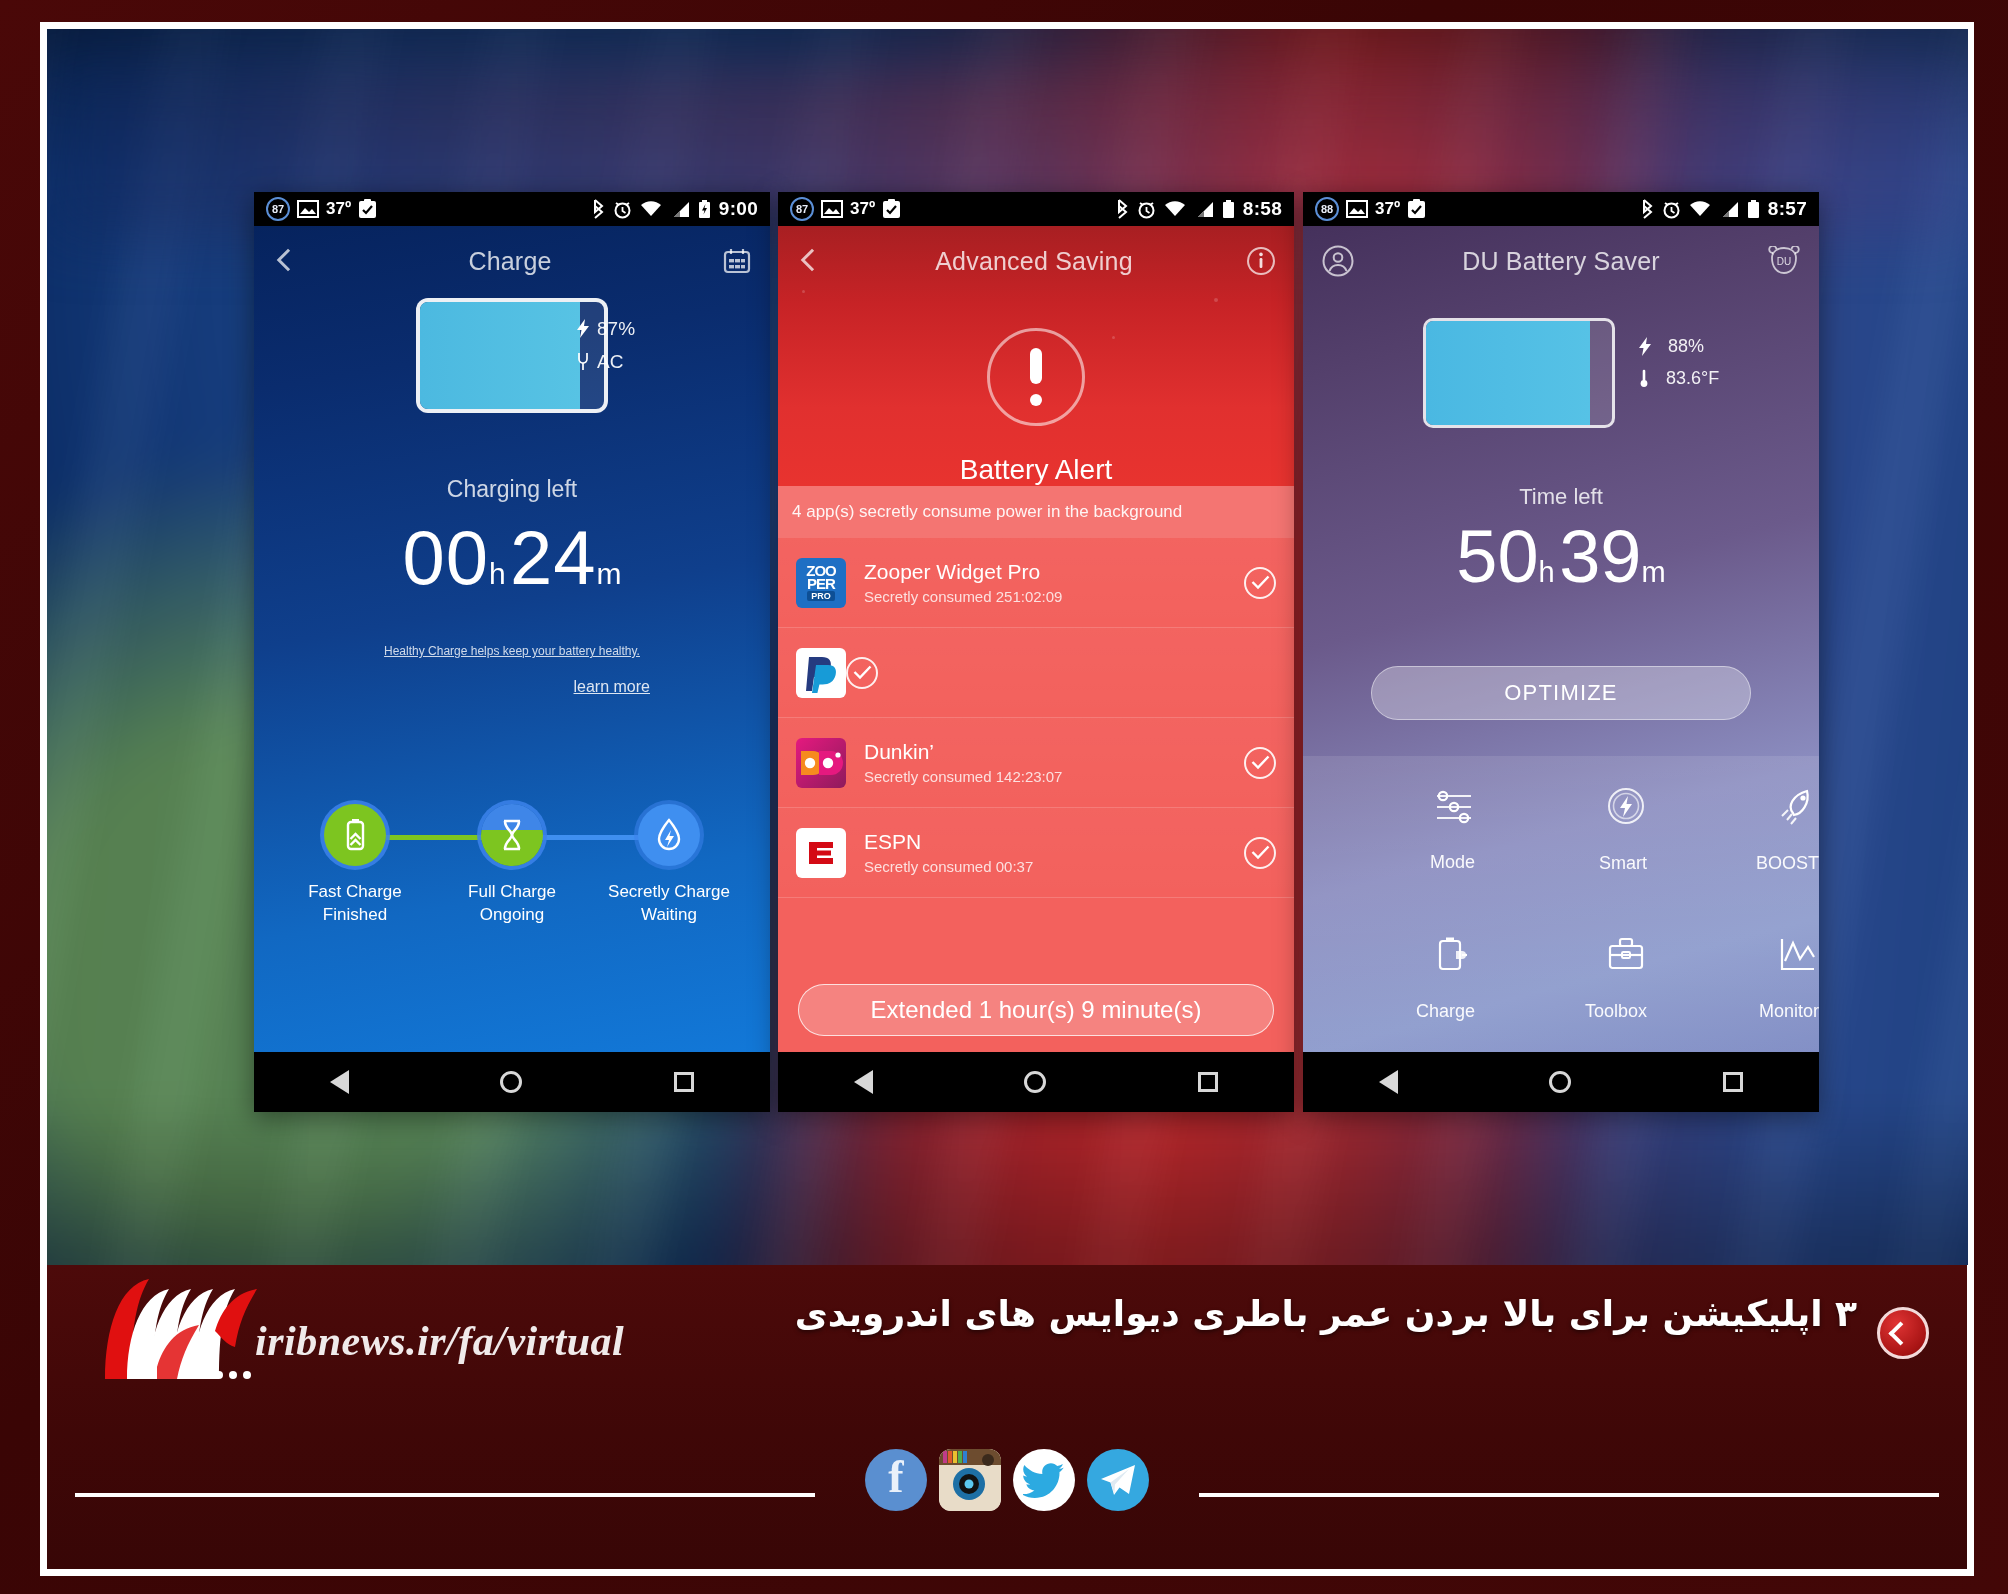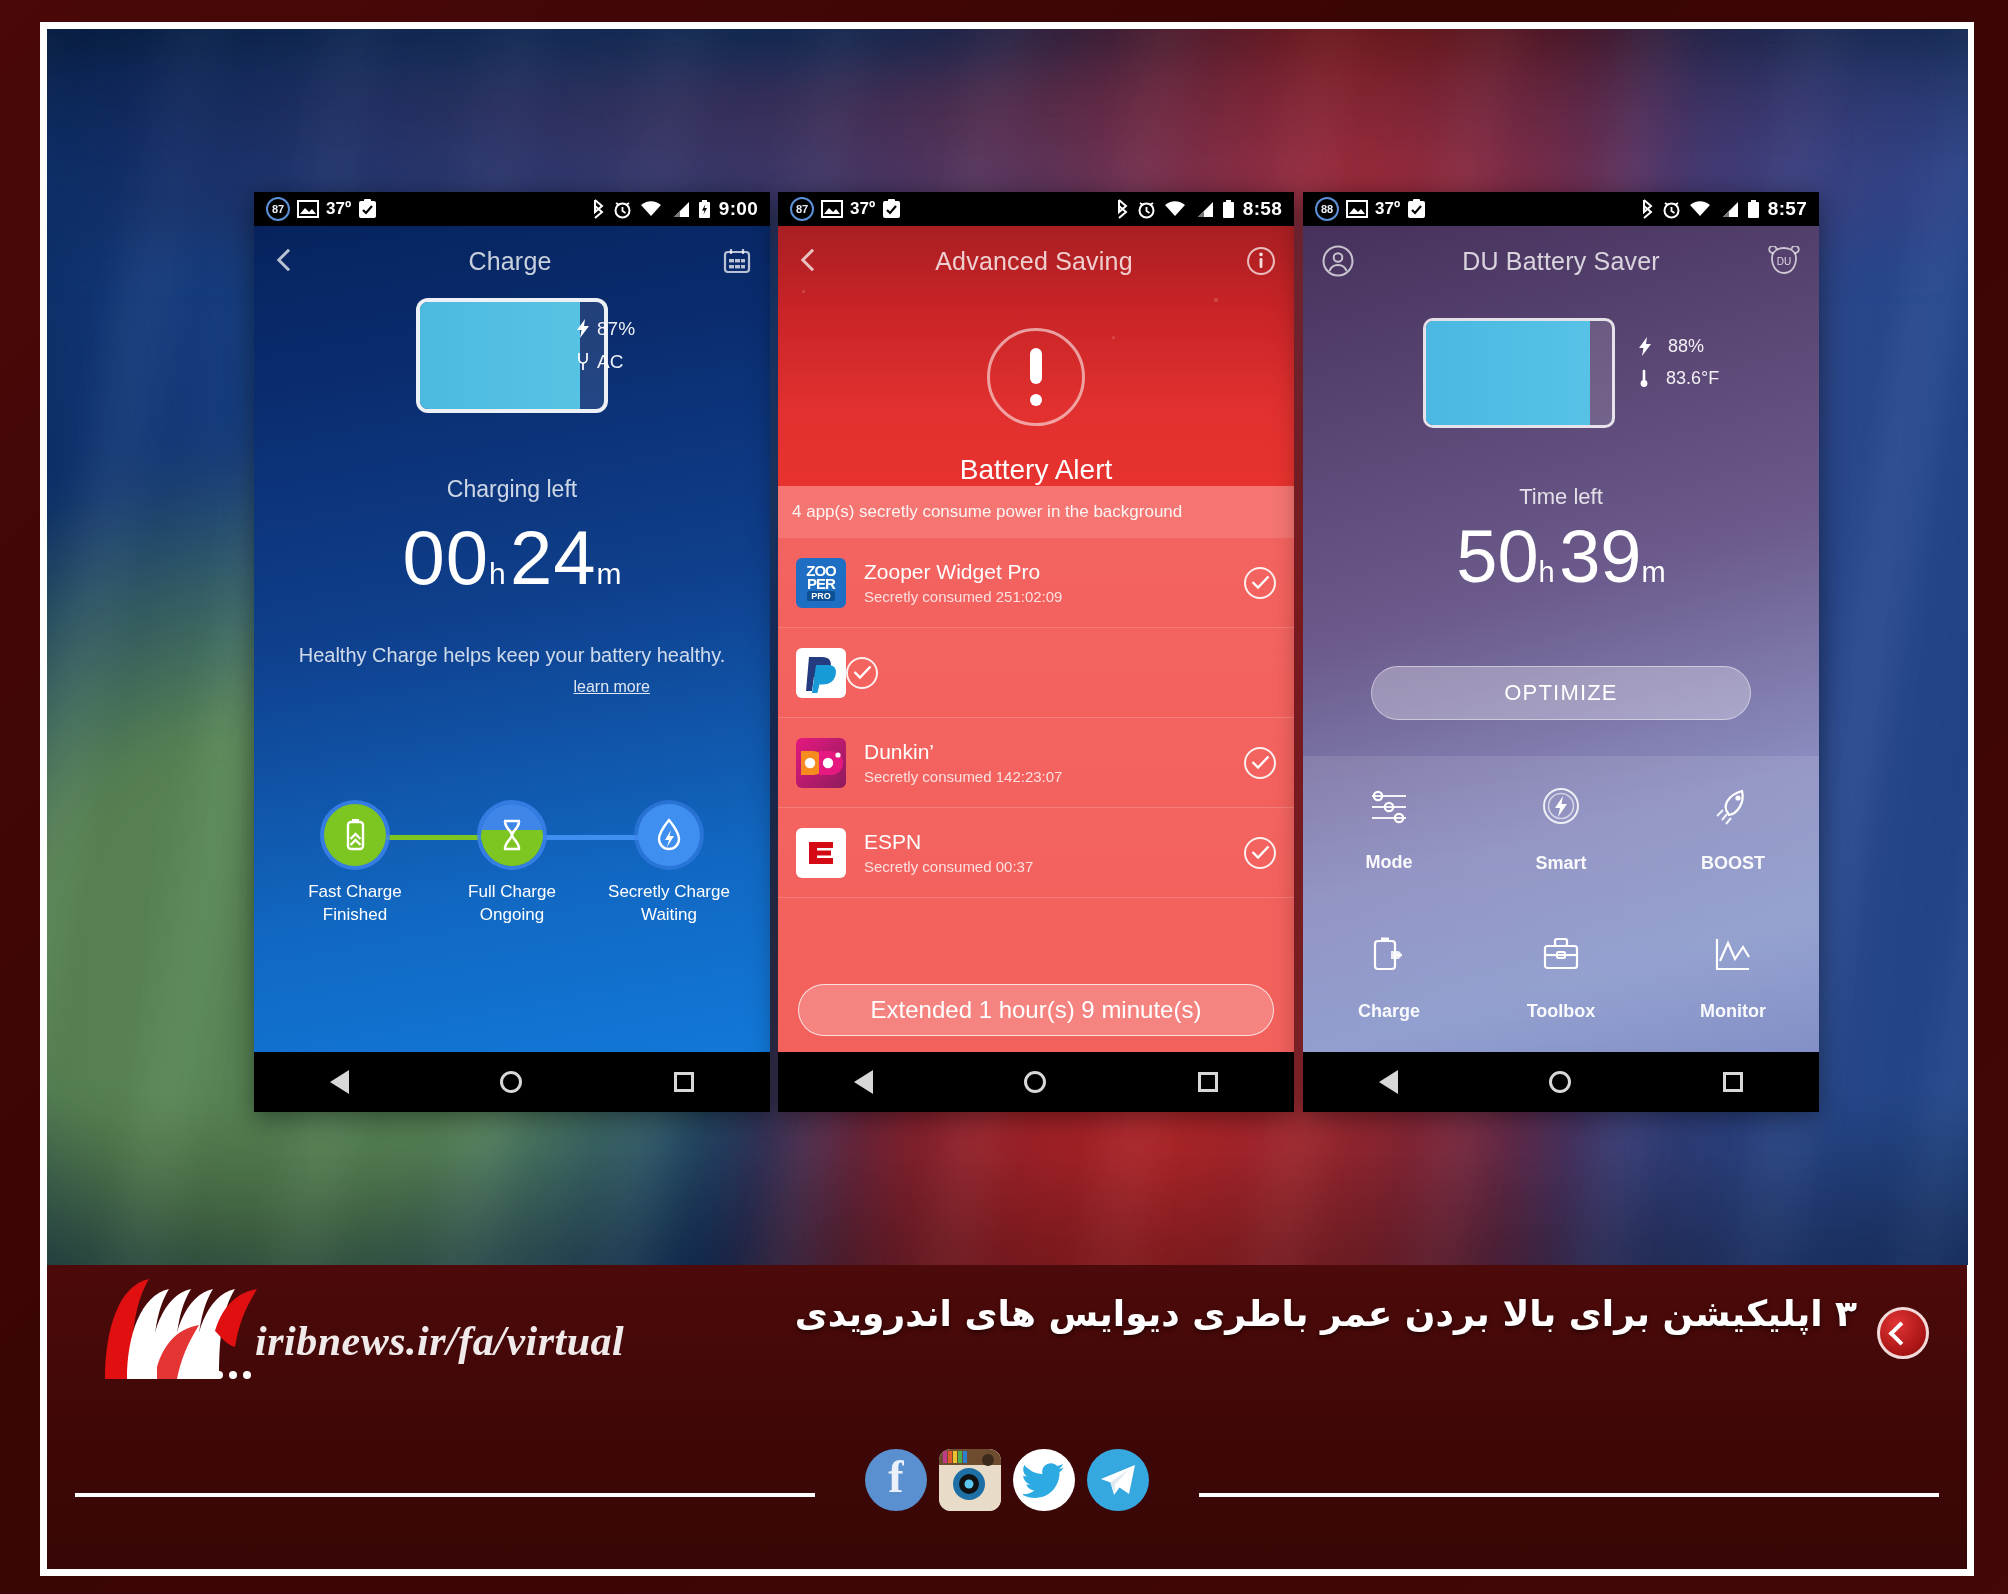--- a/index.html
+++ b/index.html
@@ -139,21 +139,21 @@
     font-size: 23px; color: rgba(255,255,255,.80);
   }
   .bigtime{
     position:absolute; left:0;right:0; top: 288px; text-align:center;
     color:#fff; font-weight: 300;
   }
   .bigtime .num{ font-size: 76px; letter-spacing: 1px; }
   .bigtime .unit{ font-size: 30px; }
   .p1-desc{
     position:absolute; left:0;right:0; top:418px; text-align:center;
-    font-size: 20px; color: rgba(255,255,255,.80);
+    font-size: 12px; color: rgba(255,255,255,.80); text-decoration: underline;
   }
   .p1-learn{
     position:absolute; right: 120px; top: 452px;
     font-size: 16px; color: rgba(255,255,255,.86);
     text-decoration: underline; cursor:pointer;
   }
   .stages{
     position:absolute; left: 26px; right: 26px; top: 578px;
     display:flex; justify-content: space-between;
   }
@@ -282,22 +282,22 @@
     border:1px solid rgba(255,255,255,.45);
     display:flex; align-items:center; justify-content:center;
     color:#fff; font-size: 22px; letter-spacing: 1.2px; cursor:pointer;
   }
   .p3-grid{
     position:absolute; left:0; right:0; top: 530px; bottom: 0;
     background: linear-gradient(180deg, rgba(255,255,255,.10), rgba(255,255,255,.03));
     display:grid; grid-template-columns: repeat(3,1fr); grid-template-rows: repeat(2,1fr);
   }
   .tool{
-    display:flex; flex-direction:column; align-items:center; justify-content:center;
-    gap: 26px; color:#fff; cursor:pointer;font-weight:bold;
+    display:flex; flex-direction:column; align-items:flex-end; justify-content:center;
+    gap: 26px; color:#fff; cursor:pointer;
   }
   .tool span{ font-size: 18px; color: rgba(255,255,255,.95); }
 
   
   .banner{
     position:absolute; left: 47px; right: 41px; top: 1265px; bottom: 25px;
     background: linear-gradient(180deg,#4d0a0a 0%, #3f0707 55%, #380606 100%);
     overflow:hidden;
   }
   .banner-top{

